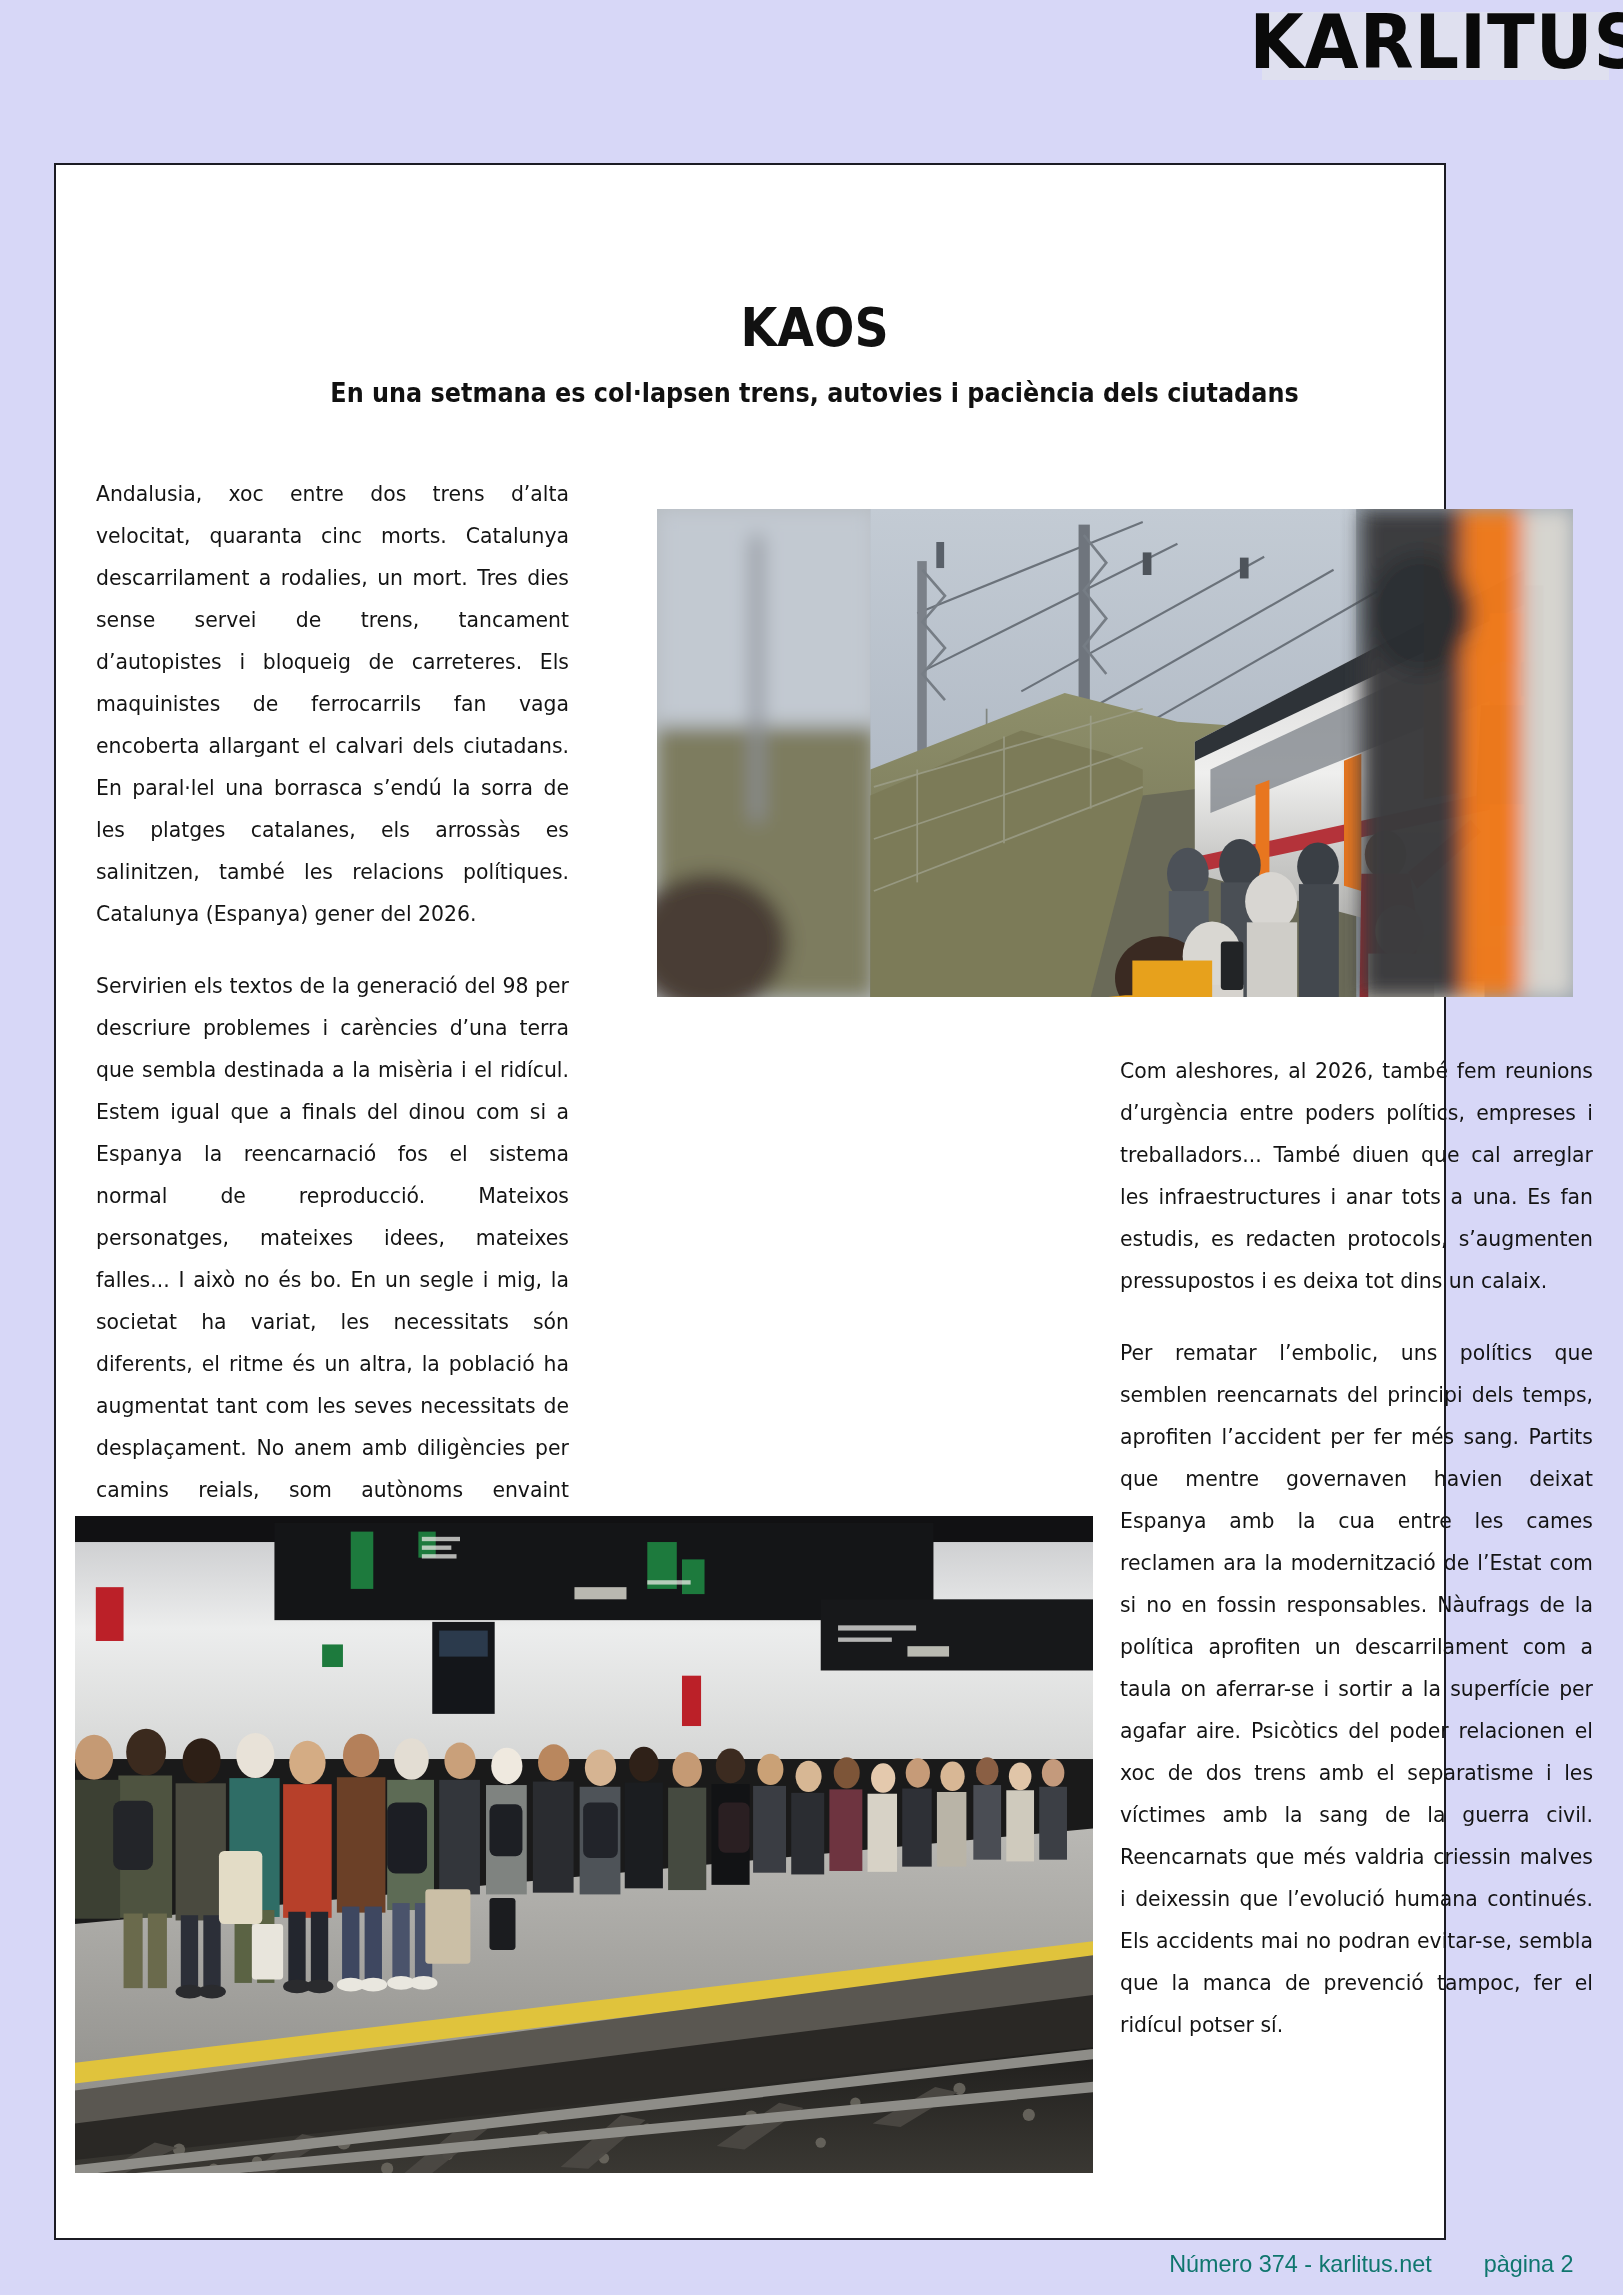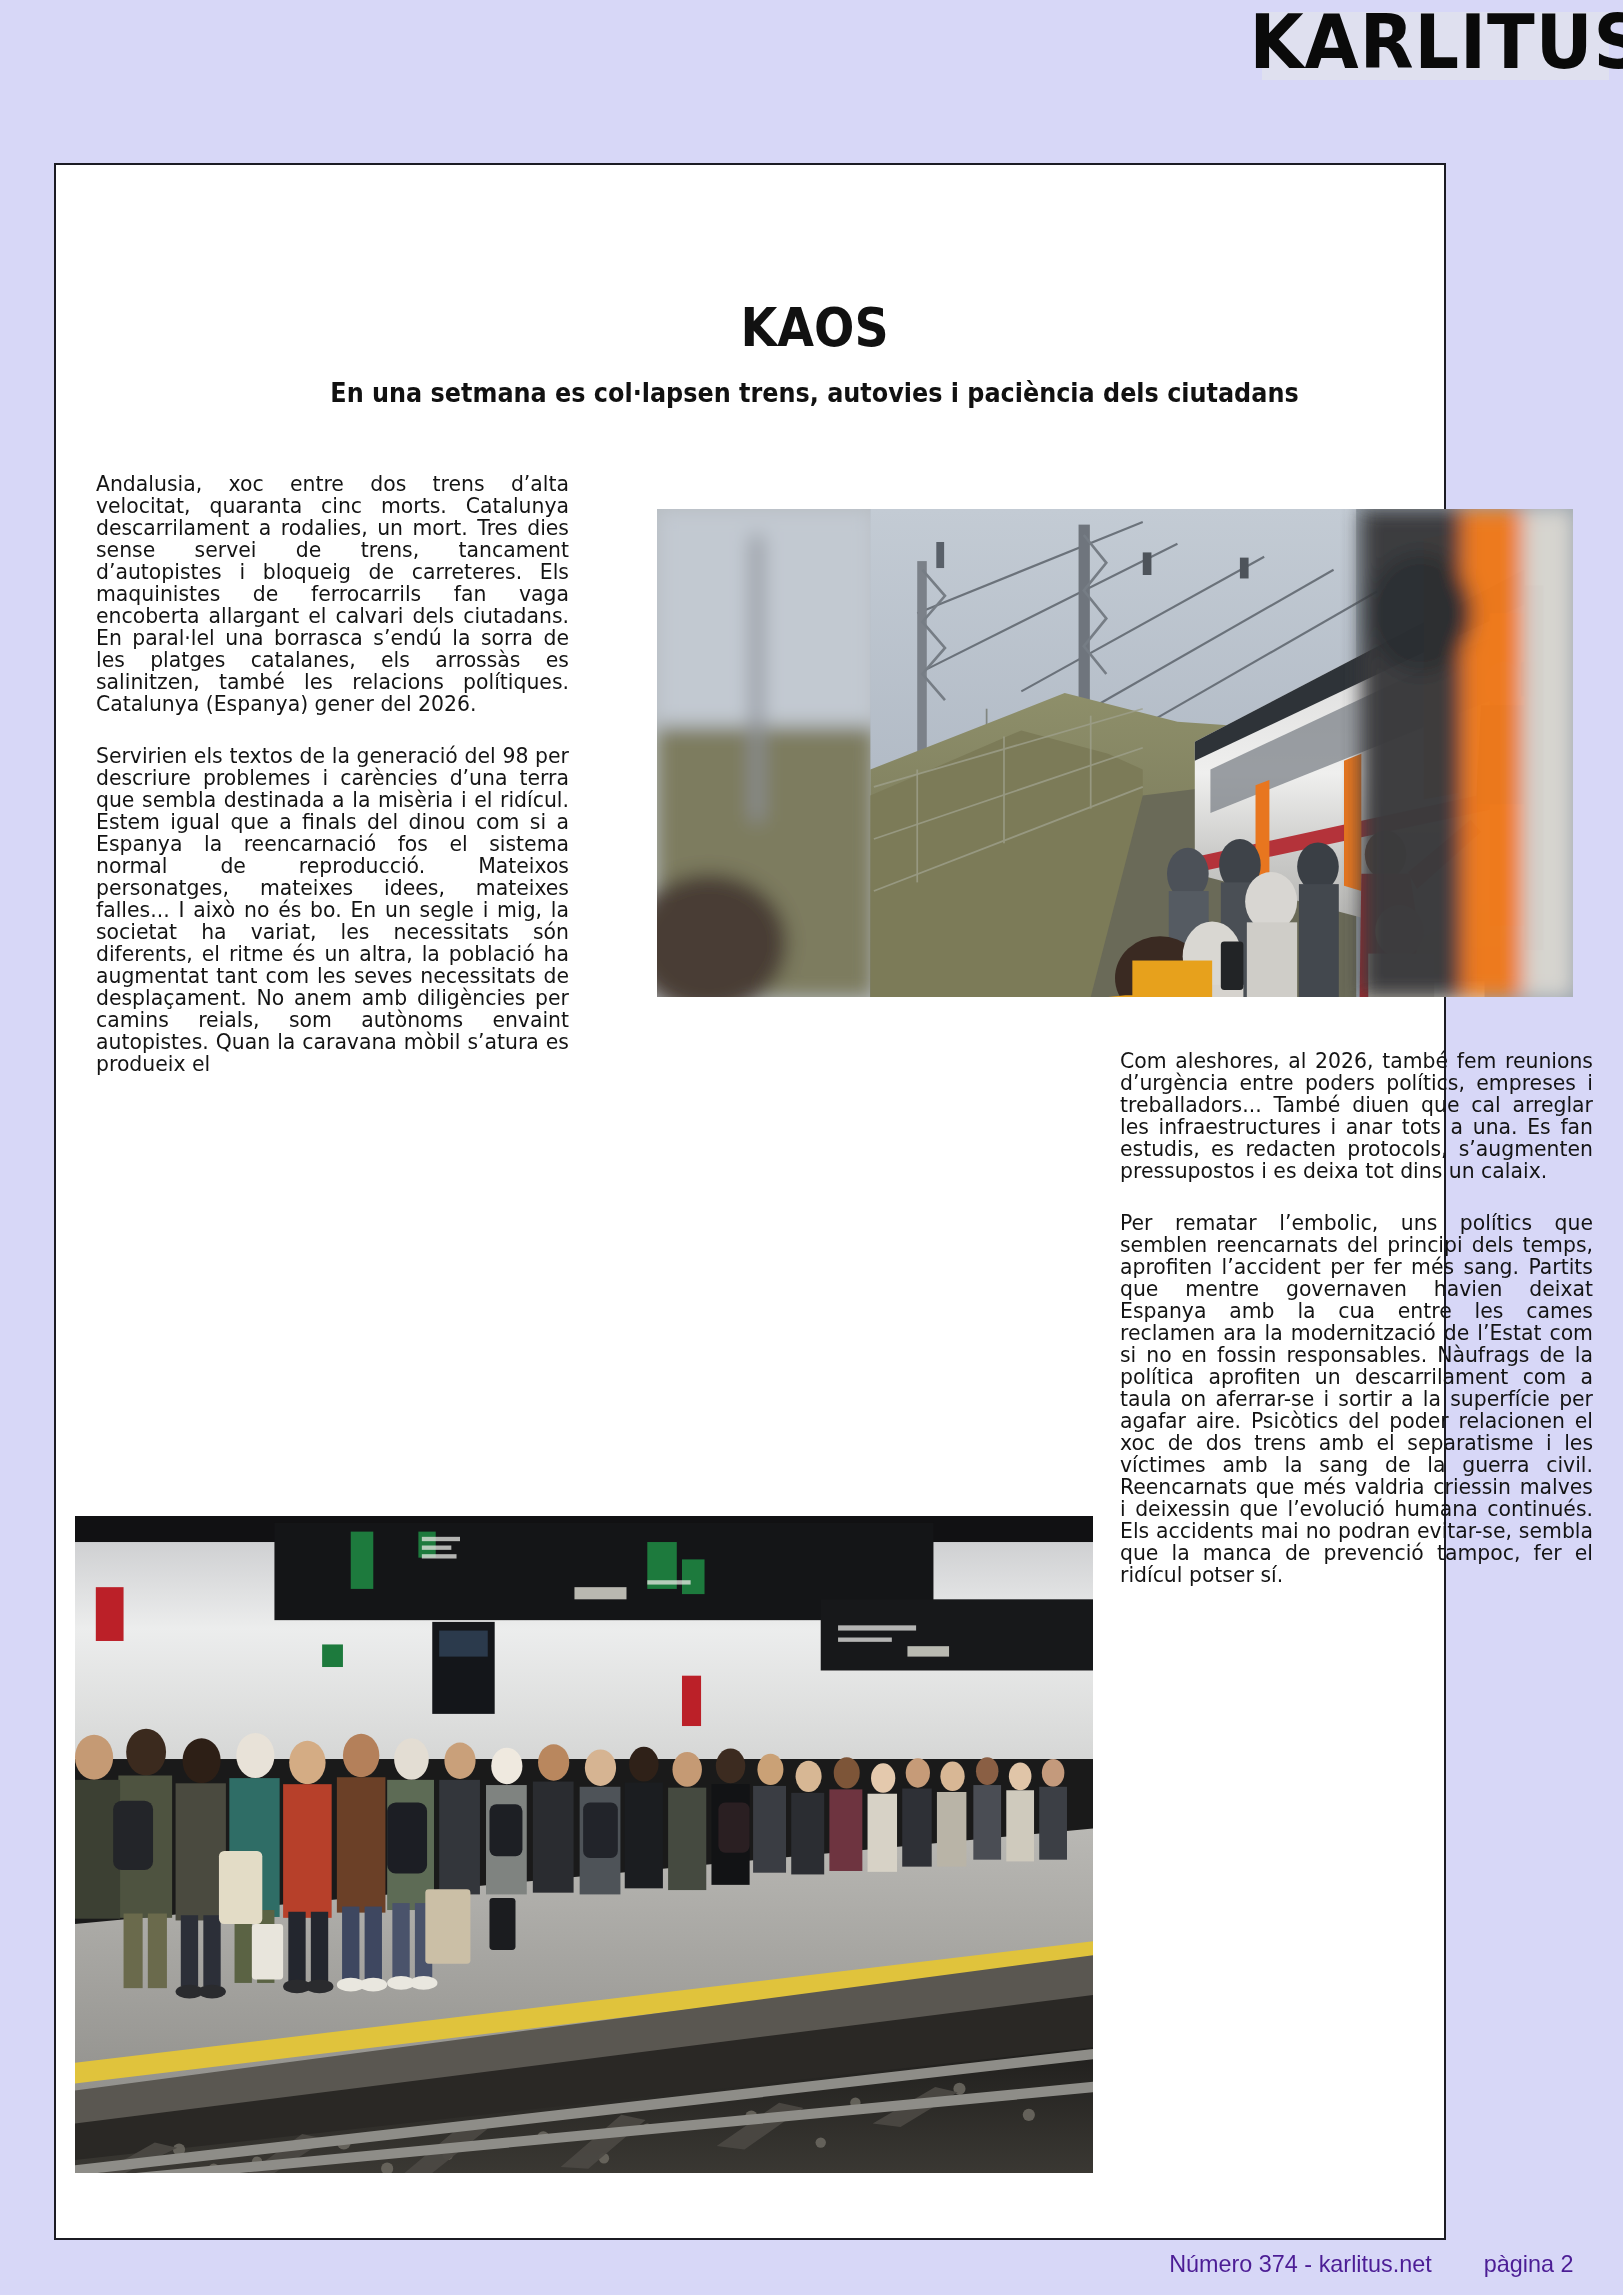--- a/index.html
+++ b/index.html
@@ -89,21 +89,21 @@
     line-height: 31px;
     color: #111111;
     transform: scaleX(0.92);
     transform-origin: center center;
   }
 
   
   .bodytext {
     font-family: "DejaVu Sans", sans-serif;
     font-size: 20.4px;
-    line-height: 22px;
+    line-height: 42px;
     color: #141414;
     text-align: justify;
     text-justify: inter-word;
     hyphens: none;
   }
   .bodytext p { margin: 0 0 29.5px 0; }
   .bodytext p:last-child { margin-bottom: 0; }
 
   #col-left-top {
     position: absolute;
@@ -143,21 +143,21 @@
     position: absolute;
     left: 54px;
     top: 2243px;
     width: 1523px;
     height: 42px;
     display: flex;
     align-items: center;
     justify-content: flex-end;
     font-family: "Liberation Sans", sans-serif;
     font-size: 23.4px;
-    color: #4c1d95;
+    color: #0f766e;
   }
   #footer-issue { margin-right: 52px; }
   #footer-page  { margin-right: 3.5px; }
 </style>
 </head>
 <body>
 
 <div id="masthead-band">
   <div id="masthead-plate"></div>
   <div id="masthead-title">KARLITUS</div>

